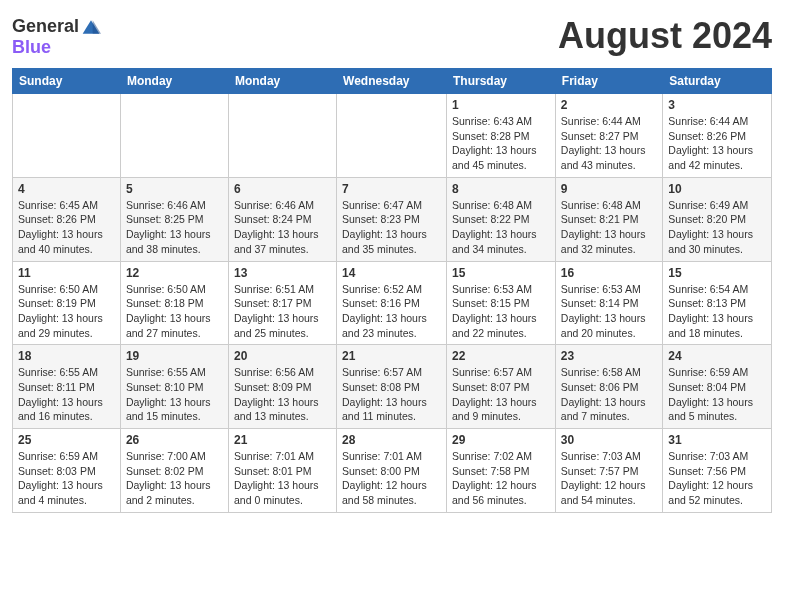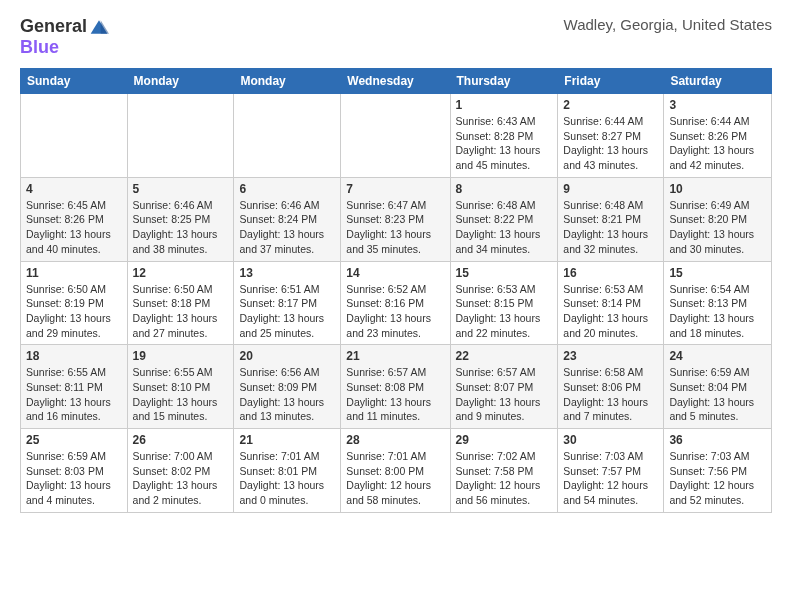--- a/index.html
+++ b/index.html
@@ -6,21 +6,21 @@
     body {
       font-family: Arial, sans-serif;
       background: #fff;
       width: 792px;
       min-height: 612px;
       padding: 0;
     }
     .page {
       width: 792px;
       background: #fff;
-      padding: 16px 20px 16px 20px;
+      padding: 16px 20px 16px 12px;
     }
     .header {
       display: flex;
       justify-content: space-between;
       align-items: flex-start;
       margin-bottom: 10px;
     }
     .logo {
       display: flex;
       flex-direction: column;
@@ -108,21 +108,21 @@
       <div class="logo-text">
         <span class="logo-general">General</span>
         <svg class="logo-icon" viewBox="0 0 24 24" xmlns="http://www.w3.org/2000/svg">
           <polygon points="12,4 22,20 2,20" fill="#2e6db4"></polygon>
           <polygon points="14,4 24,20 14,20" fill="#1a4a8a" opacity="0.5"></polygon>
         </svg>
       </div>
       <span class="logo-blue">Blue</span>
     </div>
     <div class="title-block">
-      <div class="subtitle">Wadley, Georgia, United States</div>
+      <div class="main-title">August 2024</div>
     </div>
   </div>
 
   <table class="calendar">
     <thead>
       <tr>
 
       <th>Sunday</th>
           <th>Monday</th>
           <th>Monday</th>
@@ -260,19 +260,19 @@
           </td>
           <td>
             <div class="cell-day">29</div>
             <div class="cell-info">Sunrise: 7:02 AM<br>Sunset: 7:58 PM<br>Daylight: 12 hours<br>and 56 minutes.</div>
           </td>
           <td>
             <div class="cell-day">30</div>
             <div class="cell-info">Sunrise: 7:03 AM<br>Sunset: 7:57 PM<br>Daylight: 12 hours<br>and 54 minutes.</div>
           </td>
           <td>
-            <div class="cell-day">36</div>
+            <div class="cell-day">31</div>
             <div class="cell-info">Sunrise: 7:03 AM<br>Sunset: 7:56 PM<br>Daylight: 12 hours<br>and 52 minutes.</div>
           </td>
         </tr>
       </tbody>
   </table>
 </div>
 
 </body></html>

